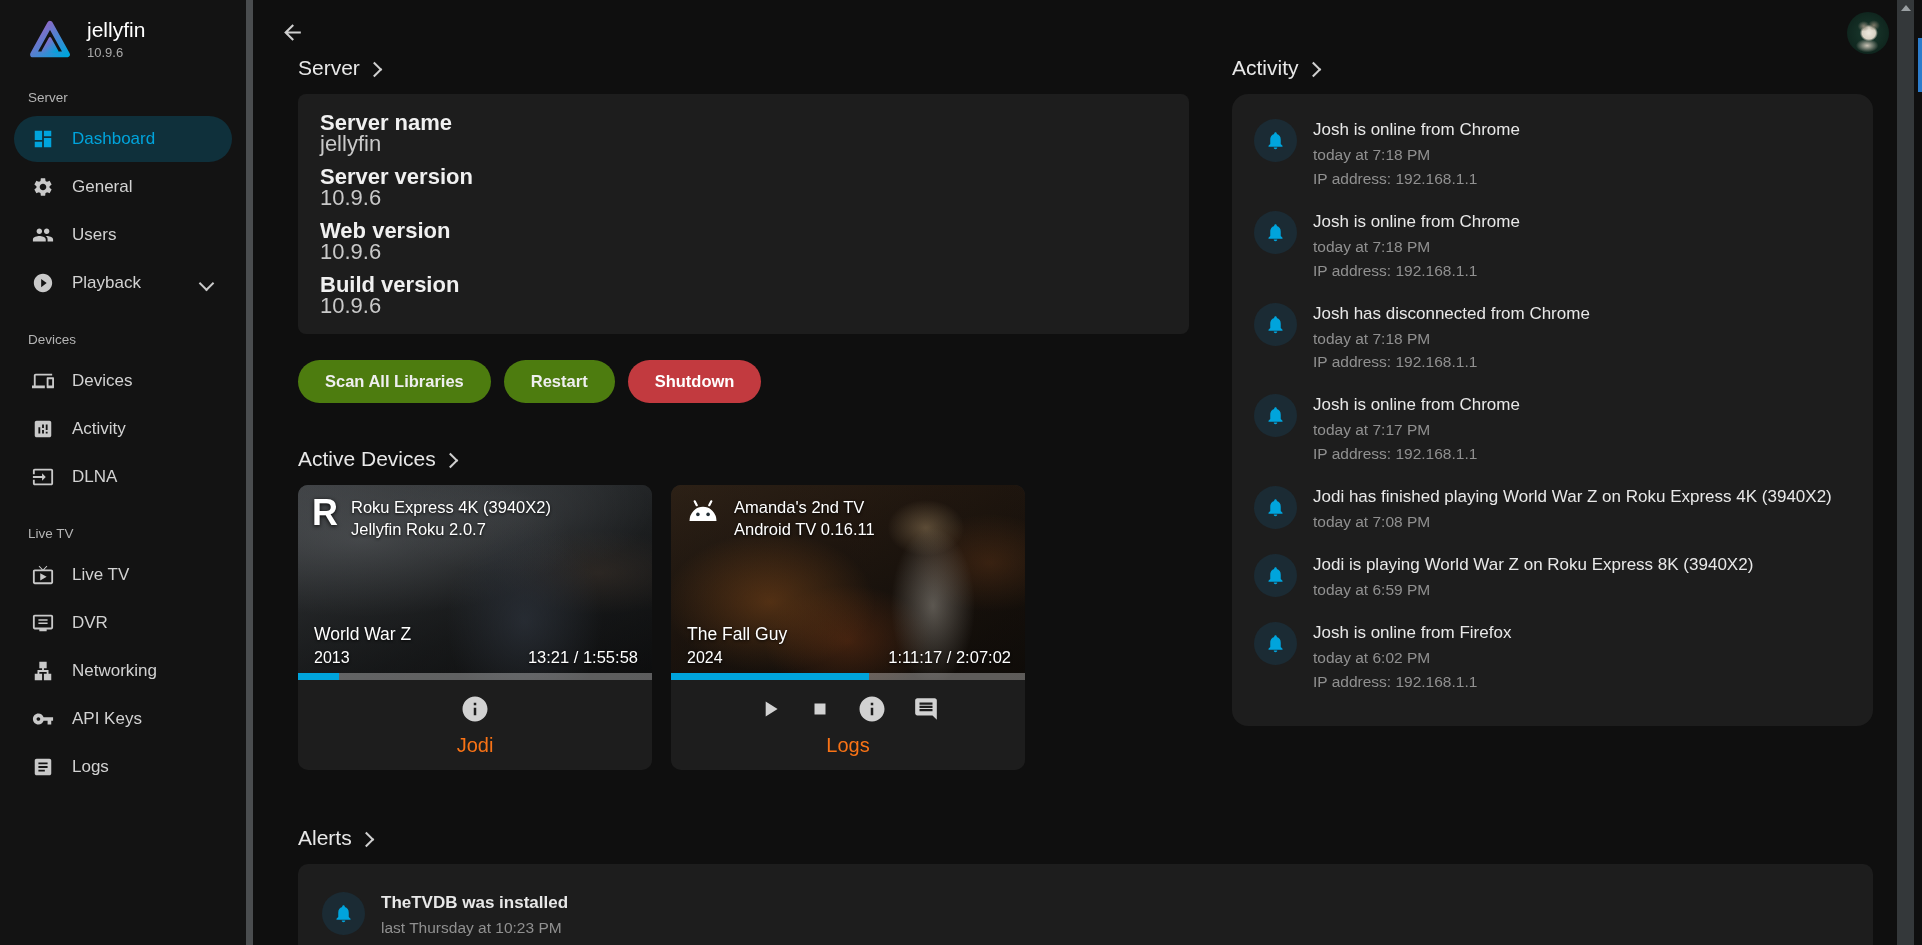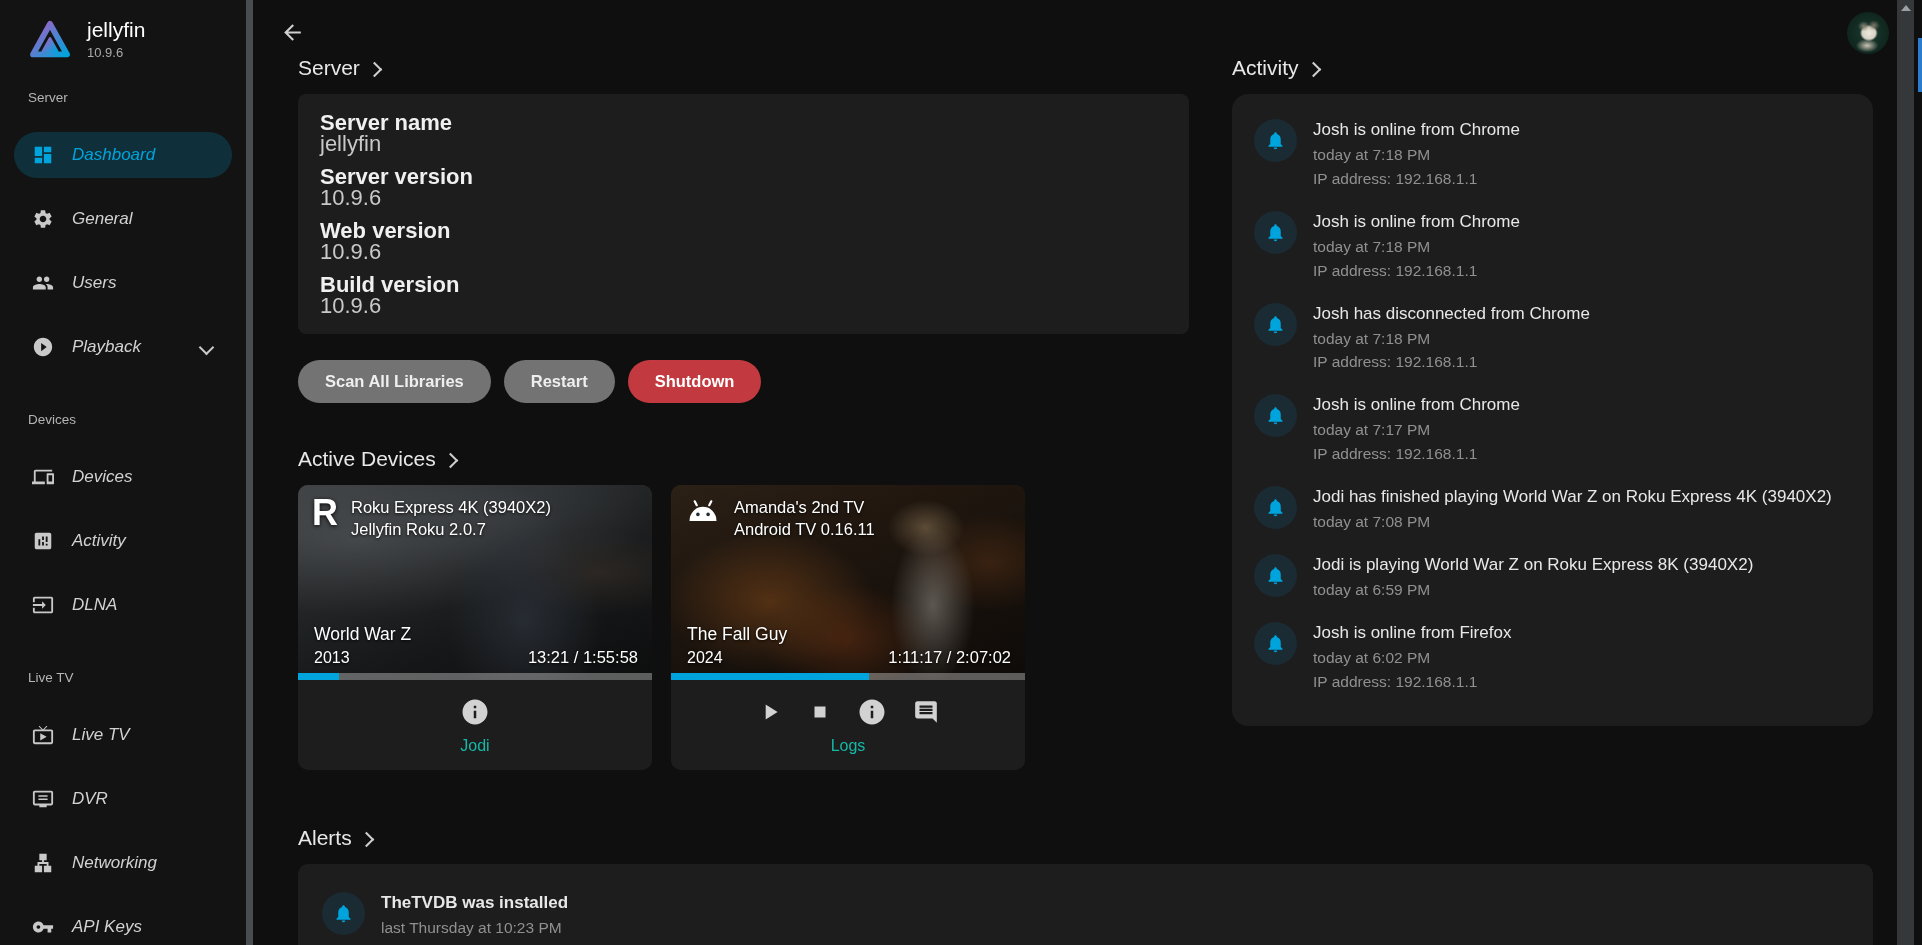--- a/index.html
+++ b/index.html
@@ -8,22 +8,22 @@
 
   
   .sidebar{position:absolute;left:0;top:0;bottom:0;width:246px;background:#131313;}
   .side-scroll{position:absolute;left:246px;top:0;bottom:0;width:7px;background:#4a4d4f;cursor:pointer;}
   .brand{display:flex;align-items:flex-start;gap:15px;padding:18px 0 0 28px;}
   .brand-logo svg{display:block;}
   .brand-name{font-size:21px;font-weight:500;color:#fff;line-height:1.15;}
   .brand-version{font-size:13px;color:#a9a9a9;margin-top:3px;}
   .nav{margin-top:4px;}
   .nav-section{padding:24px 0 9px 28px;font-size:13.5px;color:#b4b4b4;}
-  .nav-item{display:flex;align-items:center;gap:18px;height:46px;margin:18px 14px;
-    padding:0 14px 0 18px;border-radius:23px;color:#d2d2d2;font-size:17px;cursor:pointer;font-style:italic;}
+  .nav-item{display:flex;align-items:center;gap:18px;height:46px;margin:2px 14px;
+    padding:0 14px 0 18px;border-radius:23px;color:#d2d2d2;font-size:17px;cursor:pointer;}
   .nav-item.active{background:rgba(0,164,220,.2);color:#00a4dc;}
   .nav-icon{display:flex;width:22px;height:22px;}
   .nav-icon svg{width:22px;height:22px;fill:#c9c9c9;}
   .nav-item.active .nav-icon svg{fill:#00a4dc;}
   .nav-label{flex:1;}
   .chev-down{width:9px;height:9px;border-right:2px solid #c9c9c9;border-bottom:2px solid #c9c9c9;
     transform:rotate(45deg);margin-right:6px;}
 
   
   .main{position:absolute;left:253px;top:0;width:1644px;box-sizing:border-box;
@@ -40,21 +40,21 @@
   .chev-right{width:9px;height:9px;border-right:2.5px solid #cfcfcf;border-bottom:2.5px solid #cfcfcf;
     transform:rotate(-45deg);margin-top:2px;}
   .devices-title{margin-top:44px;}
 
   .info-card{background:#1d1d1d;border-radius:8px;padding:12px 22px;box-sizing:border-box;}
   .info-row{display:flex;padding:6px 0;font-size:22px;line-height:21px;flex-direction:column;}
   .info-label{width:218px;font-weight:700;color:#f0f0f0;}
   .info-value{color:#c9c9c9;}
 
   .btn-row{display:flex;gap:13px;margin-top:26px;}
-  .btn{height:43px;padding:0 27px;border:none;border-radius:22px;background:#737373;
+  .btn{height:43px;padding:0 27px;border:none;border-radius:22px;background:#4d7c0f;
     color:#efefef;font-family:inherit;font-size:16.5px;font-weight:700;cursor:pointer;}
   .btn.danger{background:#c23a3f;color:#fff;}
 
   .devices-row{display:flex;gap:19px;}
   .device-card{width:354px;border-radius:10px;background:#1d1d1d;overflow:hidden;flex:none;}
   .device-art{position:relative;height:195px;}
   .art-ww{background:
     radial-gradient(ellipse 120px 150px at 64% 70%, rgba(70,80,95,.8), transparent 65%),
     radial-gradient(ellipse 300px 110px at 18% 28%, rgba(150,155,160,.45), transparent 70%),
     radial-gradient(ellipse 190px 90px at 62% 14%, rgba(95,100,105,.5), transparent 70%),
@@ -81,21 +81,21 @@
   .media-year{font-size:16px;margin-top:4px;}
   .media-time{font-size:16.5px;}
   .progress{position:absolute;left:0;right:0;bottom:0;height:7px;
     background:rgba(255,255,255,.33);z-index:3;}
   .progress-fill{height:100%;background:#00a4dc;}
   .device-foot{height:90px;display:flex;flex-direction:column;align-items:center;
     justify-content:center;gap:9px;}
   .controls{display:flex;gap:26px;align-items:center;height:32px;}
   .ctl{background:none;border:none;padding:0;cursor:pointer;display:flex;align-items:center;}
   .ctl svg{fill:#d2d2d2;}
-  .user-name{font-size:16px;color:#14b8a6;}
+  .user-name{font-size:20px;color:#f97316;}
 
   .activity-card{background:#1d1d1d;border-radius:16px;padding:25px 22px;
     box-sizing:border-box;height:632px;overflow:hidden;}
   .feed-item{display:flex;gap:16px;margin-bottom:21px;}
   .feed-item:last-child{margin-bottom:12px;}
   .bell-wrap{flex:none;width:43px;height:43px;border-radius:50%;background:#1b2b34;
     display:flex;align-items:center;justify-content:center;}
   .bell-wrap svg{width:21px;height:21px;fill:#00a4dc;}
   .feed-title{font-size:17px;font-weight:500;color:#e8e8e8;line-height:1.35;}
   .feed-sub{font-size:15.5px;color:#909090;margin-top:3px;line-height:1.35;}

